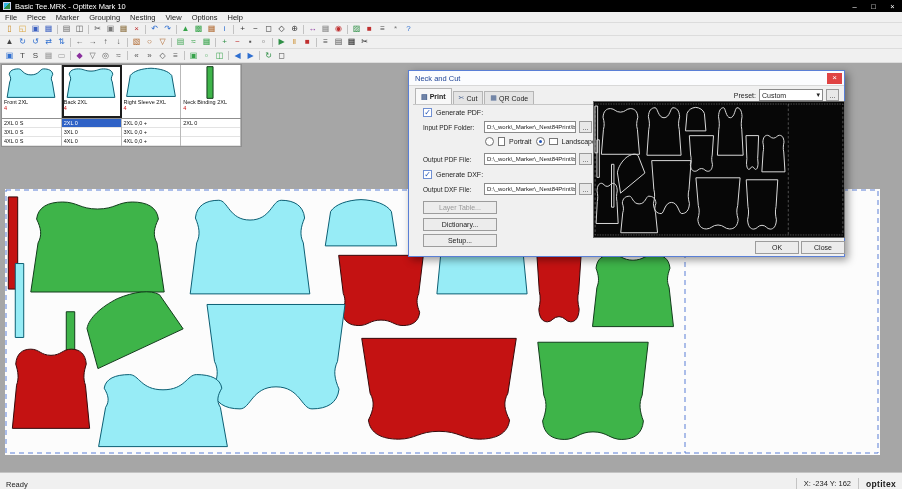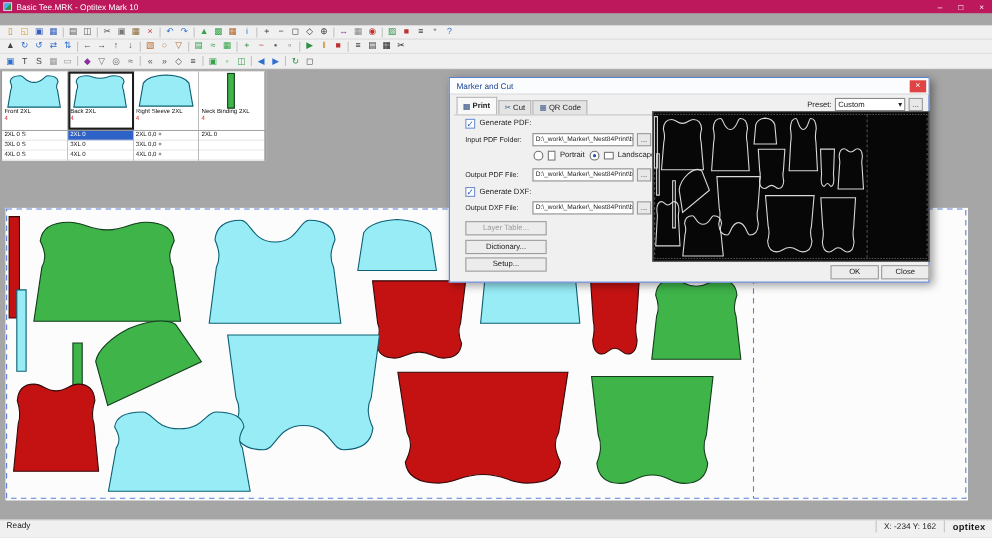--- a/index.html
+++ b/index.html
@@ -1,20 +1,20 @@
 <!DOCTYPE html>
 <html><head>
 <meta charset="utf-8">
 <style>
   * { margin:0; padding:0; box-sizing:border-box; }
   body { font-family:"Liberation Sans", sans-serif; background:#666; }
   #screen { position:relative; width:902px; height:489px; background:#a6a6a6; overflow:hidden; }
 
   
-  .titlebar { position:absolute; top:0; left:0; right:0; height:12px; background:#be185d; color:#fff;
+  .titlebar { position:absolute; top:0; left:0; right:0; height:12px; background:#000000; color:#fff;
               display:flex; align-items:center; padding-left:3px; gap:4px; }
   .app-icon { width:8px; height:8px; background:linear-gradient(135deg,#35b6e8 50%,#2f8f46 50%); border:1px solid #cdd6ee; }
   .title-text { font-size:7.5px; white-space:nowrap; }
   .win-controls { margin-left:auto; display:flex; height:100%; }
   .win-btn { width:19px; display:flex; align-items:center; justify-content:center; font-size:7.5px; color:#fff; }
 
   
   .menubar { position:absolute; top:12px; left:0; right:0; height:11px; background:#f0f0f0;
              border-bottom:1px solid #dcdcdc; display:flex; align-items:center; }
   .menu-item { padding:0 5px; font-size:7.5px; color:#1a1a1a; }
@@ -45,21 +45,21 @@
   .size-cell { height:9.3px; line-height:9px; font-size:5.5px; padding:0 2px; border-bottom:1px solid #e3e3e3;
                white-space:nowrap; overflow:hidden; color:#111; background:#fff; }
   .size-cell.selected { background:#2f62c6; color:#fff; }
 
   
   .canvas { position:absolute; left:5px; top:126px; width:875px; height:266px; background:#fcfcfc; }
   .canvas svg { display:block; width:875px; height:266px; }
 
   
   .statusbar { position:absolute; bottom:0; left:0; right:0; height:17px; background:#f0f0f0;
-               border-top:1px solid #c4c4c4; display:flex; align-items:flex-start; font-size:7.5px; color:#222; }
+               border-top:1px solid #c4c4c4; display:flex; align-items:flex-end; font-size:7.5px; color:#222; }
   .status-ready { margin-left:6px; }
   .status-right { margin-left:auto; display:flex; align-items:center; gap:7px; padding-right:6px; }
   .status-sep { width:1px; height:11px; background:#c4c4c4; }
   .brand { font-weight:bold; letter-spacing:.3px; color:#1a1a1a; font-size:8.5px; }
 
   
   .dialog { position:absolute; left:408px; top:70px; width:437px; height:187px; background:#f0f0f0;
             border:1px solid #5a7fd6; box-shadow:3px 3px 8px rgba(0,0,0,.4); z-index:10; }
   .dialog-titlebar { height:15px; background:#fbfcfe; border-bottom:1px solid #d8d8d8; display:flex;
                      align-items:center; padding:0 2px 0 6px; }
@@ -105,20 +105,30 @@
   <div class="titlebar">
     <div class="app-icon"></div>
     <div class="title-text">Basic Tee.MRK - Optitex Mark 10</div>
     <div class="win-controls">
       <div class="win-btn">–</div>
       <div class="win-btn">□</div>
       <div class="win-btn">×</div>
     </div>
   </div>
 
+  <div class="menubar" id="menubar">
+      <div class="menu-item">File</div>
+      <div class="menu-item">Piece</div>
+      <div class="menu-item">Marker</div>
+      <div class="menu-item">Grouping</div>
+      <div class="menu-item">Nesting</div>
+      <div class="menu-item">View</div>
+      <div class="menu-item">Options</div>
+      <div class="menu-item">Help</div>
+    </div>
 
   <div class="toolbar" id="toolbar1">
       <div class="tb-btn" style="color: rgb(200, 134, 31);">▯</div>
       <div class="tb-btn" style="color: rgb(217, 164, 59);">◱</div>
       <div class="tb-btn" style="color: rgb(58, 95, 192);">▣</div>
       <div class="tb-btn" style="color: rgb(58, 95, 192);">▦</div>
       <div class="tb-sep"></div>
       <div class="tb-btn" style="color: rgb(90, 90, 90);">▤</div>
       <div class="tb-btn" style="color: rgb(90, 90, 90);">◫</div>
       <div class="tb-sep"></div>
@@ -289,21 +299,21 @@
           <path d="M8,24 C9,12 16,7 26,7 C36,7 38,14 50,14 C62,14 64,7 74,7 C84,7 91,12 92,24 C89,33 88,40 91,48 L96,97 L4,97 L9,48 C12,40 11,33 8,24 Z" transform="translate(4 154) rotate(0 42 44) scale(0.84 0.88)" fill="#c41212" stroke="#35090b" stroke-width="1" vector-effect="non-scaling-stroke"></path>
           <path d="M8,24 C9,12 16,7 26,7 C33,7 34,26 50,26 C66,26 67,7 74,7 C84,7 91,12 92,24 C89,33 88,40 91,48 L96,97 L4,97 L9,48 C12,40 11,33 8,24 Z" transform="translate(88 180) rotate(0 70 40) scale(1.4 0.8)" fill="#97ecf6" stroke="#0c5f74" stroke-width="1" vector-effect="non-scaling-stroke"></path>
           <rect x="1" y="1" width="872" height="263" fill="none" stroke="#5a7fd6" stroke-dasharray="5 4"></rect>
           <line x1="680" y1="1" x2="680" y2="264" stroke="#5a7fd6" stroke-dasharray="5 4"></line>
         </svg>
     </div>
   </div>
 
   <div class="dialog">
     <div class="dialog-titlebar">
-      <div class="dialog-title">Marker and Cut</div>
+      <div class="dialog-title">Neck and Cut</div>
       <div class="dialog-close">×</div>
     </div>
 
     <div class="dialog-tabs" id="dialog-tabs">
         <div class="tab active">
           <span class="tab-icon">▤</span>
           <span>Print</span>
         </div>
         <div class="tab">
           <span class="tab-icon">✂</span>

